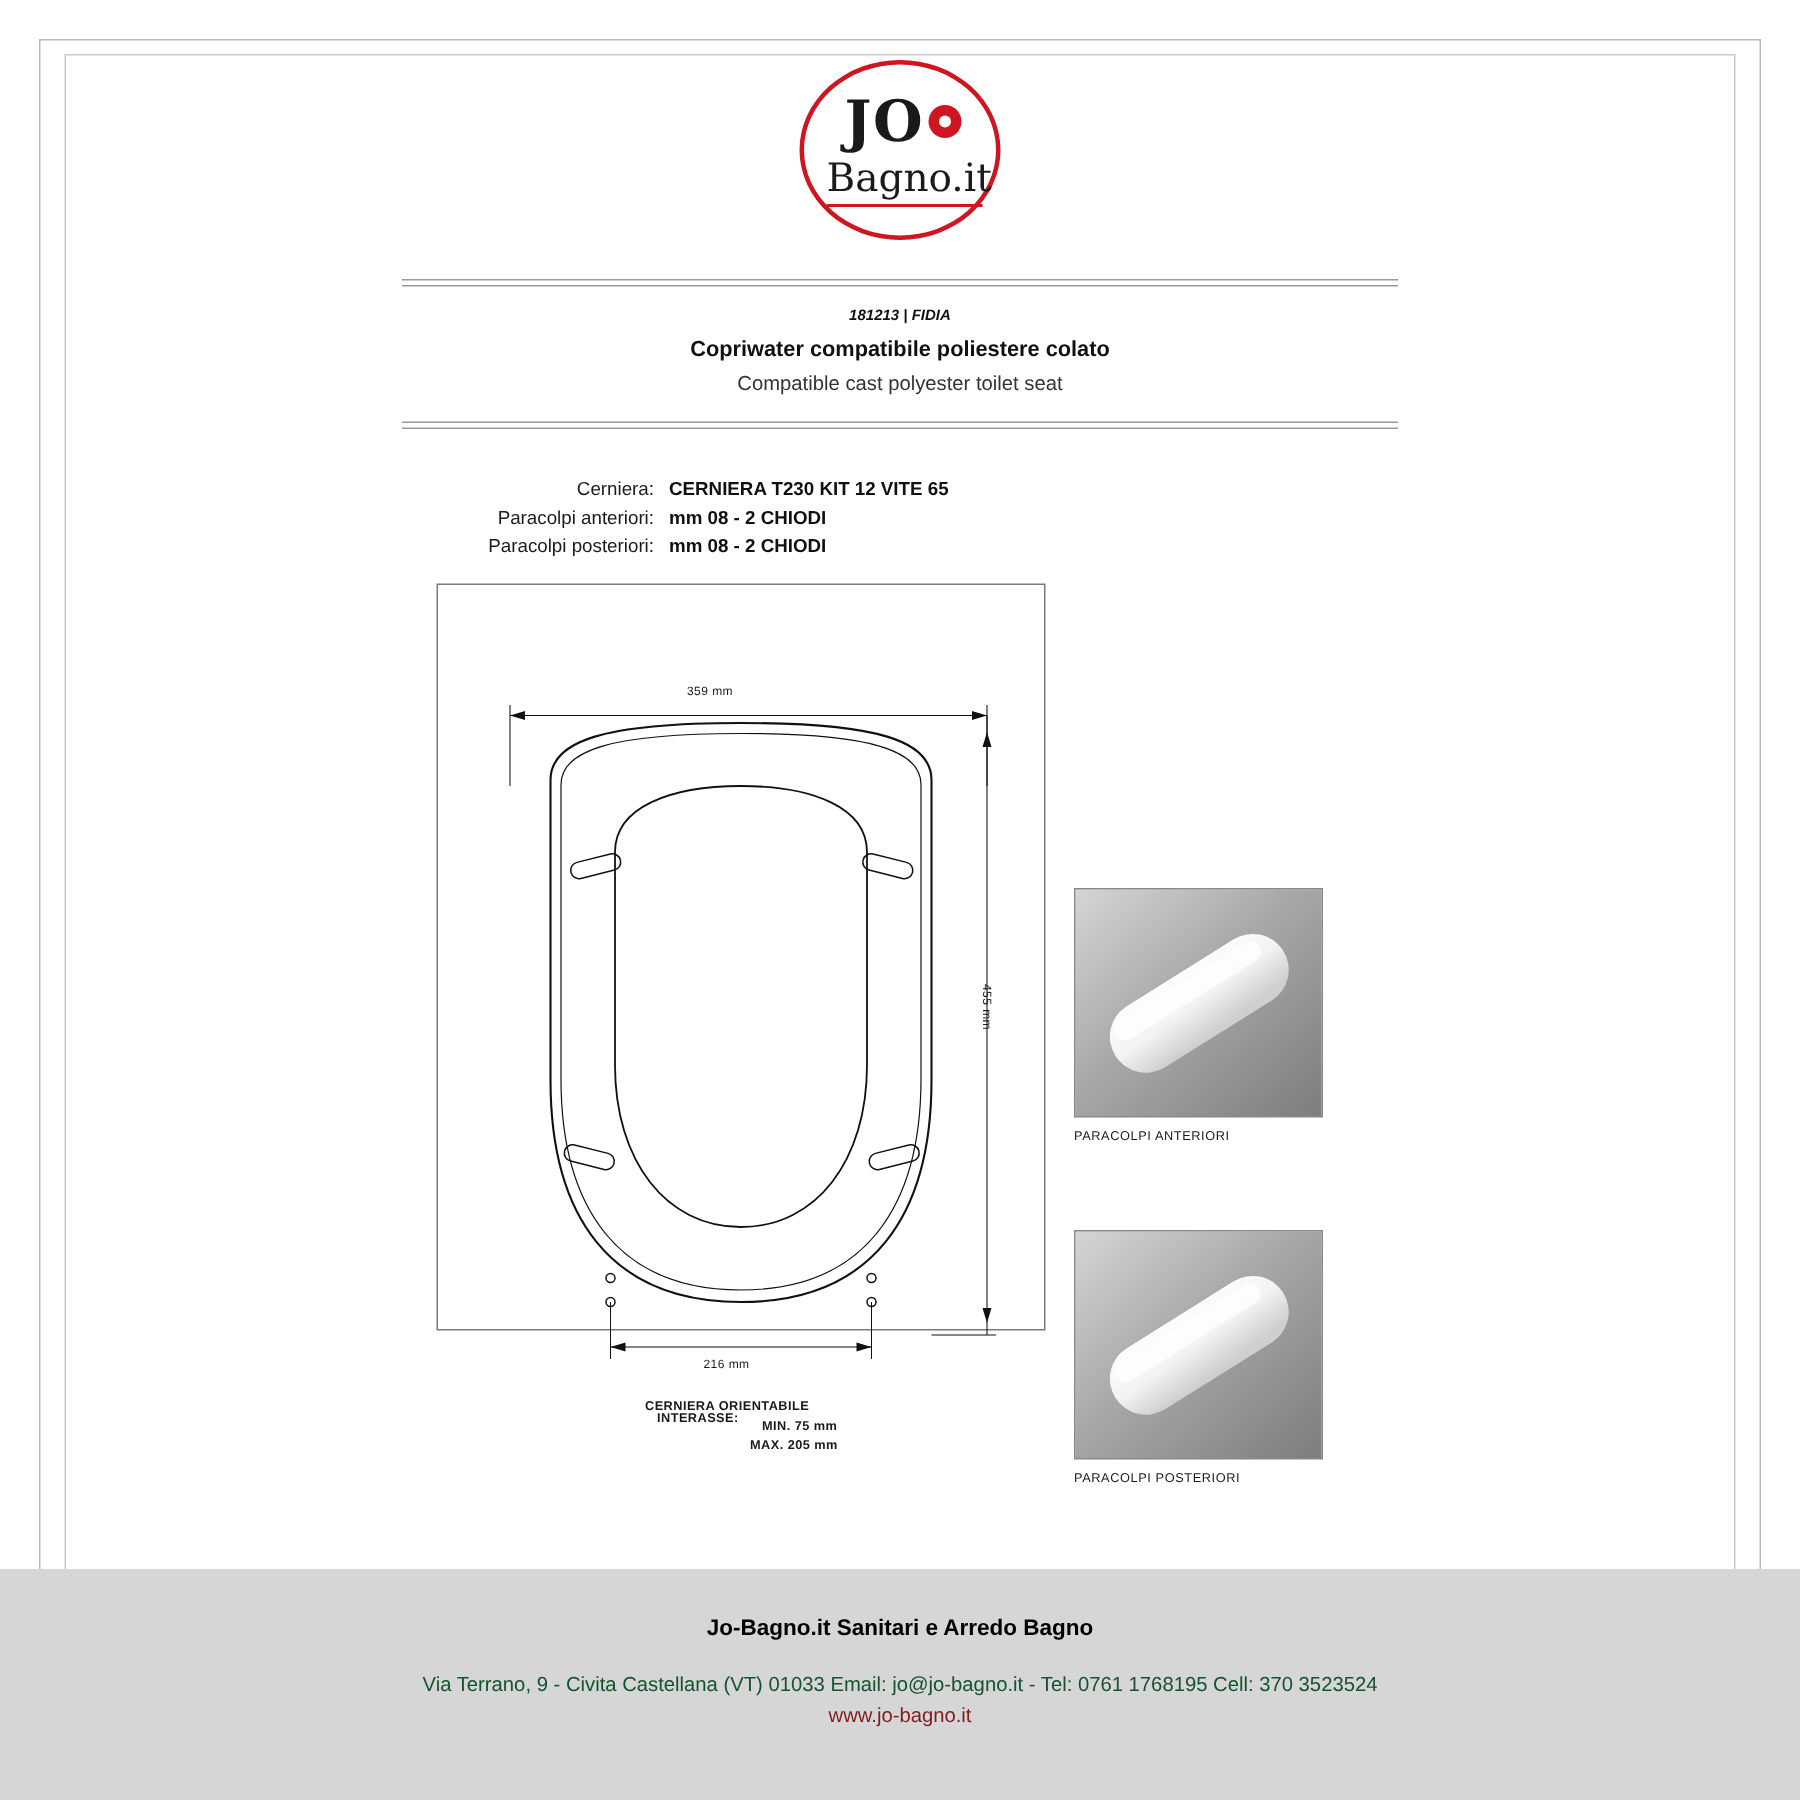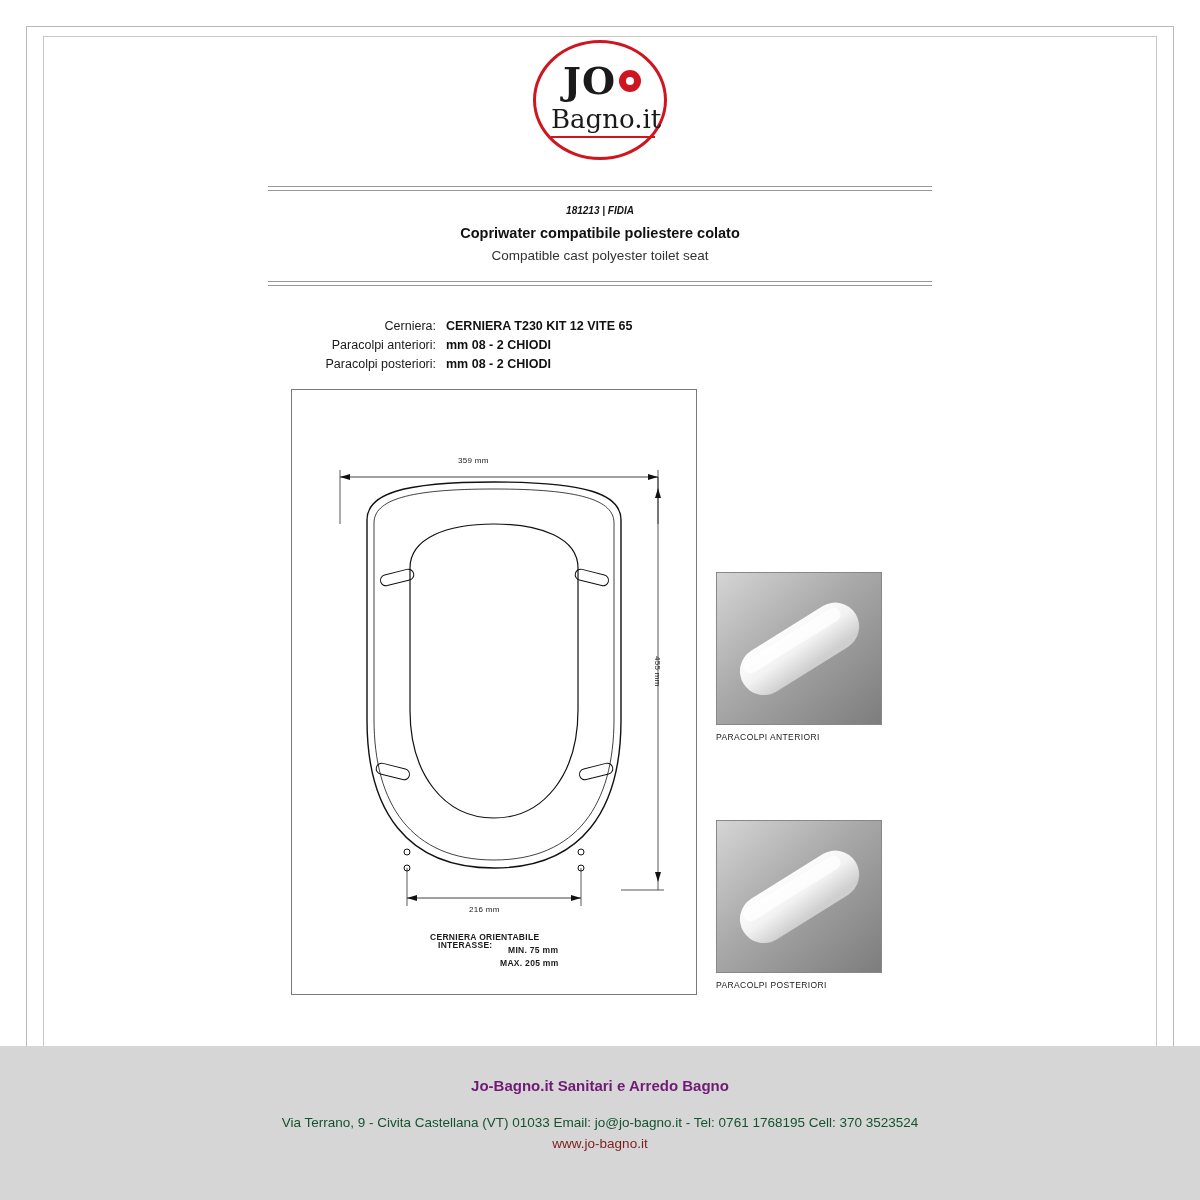--- a/index.html
+++ b/index.html
@@ -166,21 +166,21 @@
     font-weight: bold;
     color: #111;
   }
 
   
   .drawing-box {
     position: absolute;
     left: 291px;
     top: 389px;
     width: 406px;
-    height: 606px;
+    height: 498px;
     border: 1px solid #7a7a7a;
     box-sizing: border-box;
     background: #fff;
   }
   .drawing-svg { display: block; }
 
   
   .photo-item { position: absolute; }
   .photo-frame {
     border: 1px solid #888;
@@ -193,21 +193,21 @@
     letter-spacing: 0.4px;
     color: #1a1a1a;
     margin-top: 7px;
     text-align: left;
   }
   #photo-hinge { left: 716px; top: 386px; }
   #photo-hinge .photo-frame {
     width: 166px; height: 97px;
     background: linear-gradient(160deg, #6f6f6f 0%, #8d8d8d 38%, #b7b7b7 60%, #6a6a6a 100%);
   }
-  #photo-front { left: 716px; top: 572px; }
+  #photo-front { left: 716px; top: 592px; }
   #photo-front .photo-frame {
     width: 166px; height: 153px;
     background: linear-gradient(150deg, #cfcfcf 0%, #a9a9a9 30%, #8f8f8f 75%, #7e7e7e 100%);
   }
   #photo-rear { left: 716px; top: 820px; }
   #photo-rear .photo-frame {
     width: 166px; height: 153px;
     background: linear-gradient(150deg, #cfcfcf 0%, #a9a9a9 30%, #8f8f8f 75%, #7e7e7e 100%);
   }
 
@@ -223,21 +223,21 @@
   .footer-inner {
     position: absolute;
     left: 0;
     top: 28px;
     width: 1200px;
     text-align: center;
   }
   .footer-title {
     font-size: 15px;
     font-weight: bold;
-    color: #701a75;
+    color: #000000;
     line-height: 24px;
   }
   .footer-line {
     font-size: 13.5px;
     color: #14532d;
     line-height: 21px;
     margin-top: 14px;
   }
   .footer-site {
     font-size: 13.5px;

